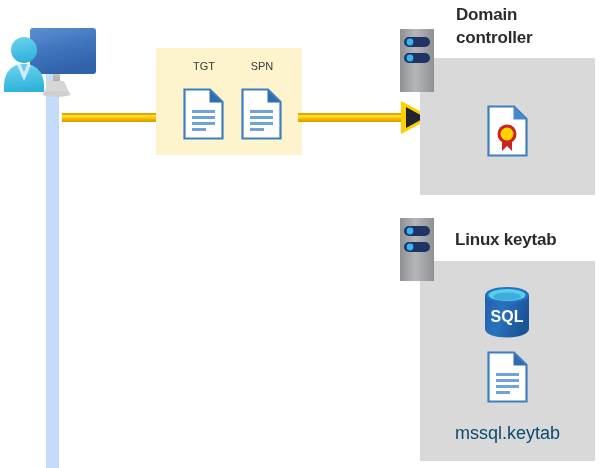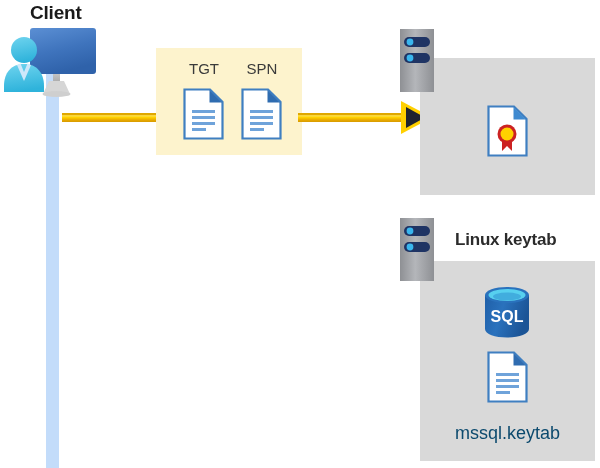--- a/index.html
+++ b/index.html
@@ -68,21 +68,21 @@
   
   #token-box {
     left: 156px;
     top: 48px;
     width: 146px;
     height: 107px;
     background: #fdf3cd;
   }
   .token-label {
     position: absolute;
-    font-size: 15px;
+    font-size: 11px;
     color: #3a3a3a;
     top: 12px;
     width: 60px;
     text-align: center;
   }
   #label-tgt { left: 18px; }
   #label-spn { left: 76px; }
   .token-doc { position: absolute; top: 40px; width: 41px; height: 52px; }
   #doc-tgt { left: 27px; }
   #doc-spn { left: 85px; }
@@ -143,21 +143,20 @@
     color: #0c4a6e;
   }
 </style>
 </head>
 <body>
 
 <div id="canvas">
 
   <div class="abs" id="client-lifeline"></div>
 
-  <div class="abs title-bold" id="client-title">Client</div>
 
   <div class="abs" id="client-icon">
     <svg viewBox="0 0 96 72" width="96" height="72" xmlns="http://www.w3.org/2000/svg">
       <defs>
         <linearGradient id="monGrad" x1="0" y1="0" x2="0.35" y2="1">
           <stop offset="0%" stop-color="#5b8fd4"></stop>
           <stop offset="55%" stop-color="#3f74bd"></stop>
           <stop offset="100%" stop-color="#2f62aa"></stop>
         </linearGradient>
         <linearGradient id="personGrad" x1="0" y1="0" x2="0.2" y2="1">
@@ -222,20 +221,21 @@
 
   <div class="abs" id="arrow-head">
     <svg viewBox="0 0 34 35" width="34" height="35" xmlns="http://www.w3.org/2000/svg">
       <path d="M2 1 L33 17.5 L2 34 Z" fill="#ffd000"></path>
       <path d="M7 7 L26 17.5 L7 28 Z" fill="#1f2430"></path>
     </svg>
   </div>
 
   <div class="abs" id="dc-panel"></div>
 
+  <div class="abs title-bold" id="dc-title">Domain controller</div>
 
   <div class="abs" id="dc-server">
     <svg viewBox="0 0 34 63" width="34" height="63" xmlns="http://www.w3.org/2000/svg">
       <defs>
         <linearGradient id="rackGradA" x1="0" y1="0" x2="1" y2="0">
           <stop offset="0%" stop-color="#8e9094"></stop>
           <stop offset="45%" stop-color="#b4b6ba"></stop>
           <stop offset="100%" stop-color="#8e9094"></stop>
         </linearGradient>
       </defs>

